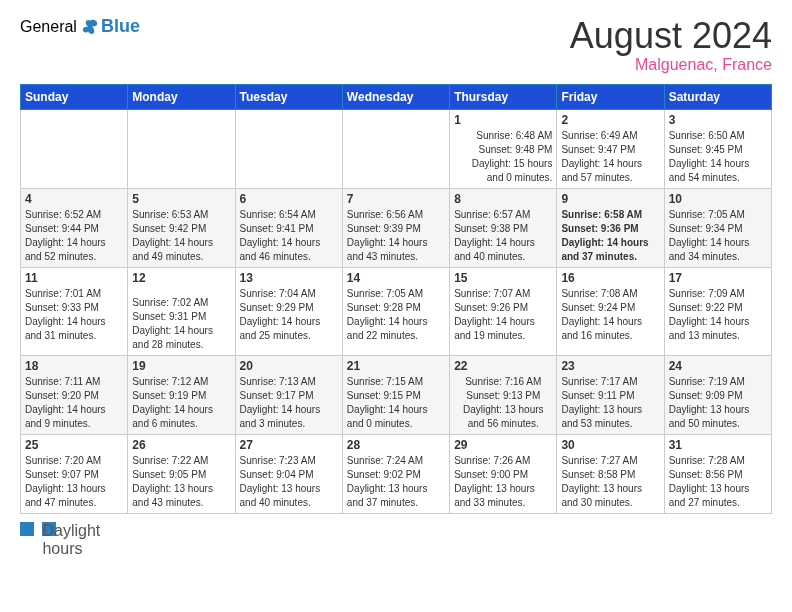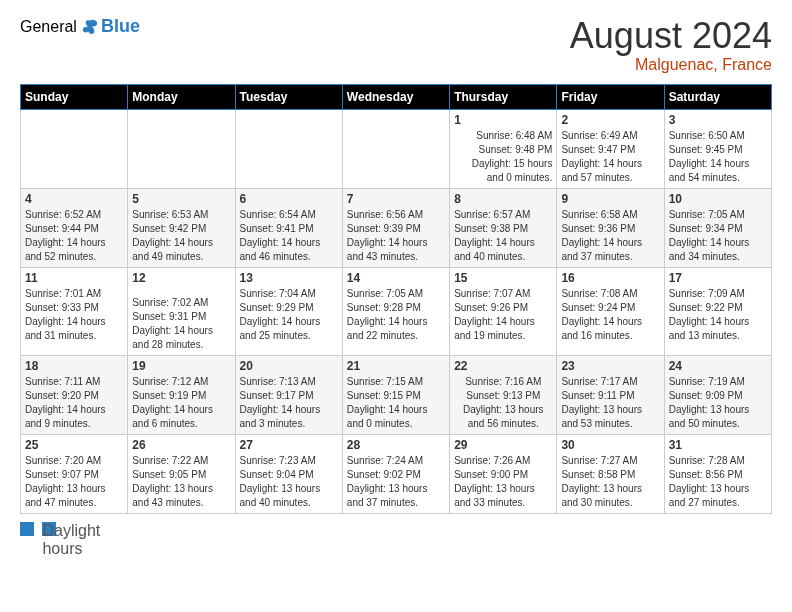--- a/index.html
+++ b/index.html
@@ -40,29 +40,29 @@
       text-align: right;
     }
     .month-title {
       font-size: 36px;
       font-weight: normal;
       color: #333;
       line-height: 1.1;
     }
     .location {
       font-size: 16px;
-      color: #c2410c;
+      color: #ec4899;
     }
     .calendar {
       width: 100%;
       border-collapse: collapse;
       font-size: 11px;
     }
     .calendar th {
-      background: #000000;
+      background: #1d4ed8;
       color: #fff;
       padding: 5px 4px;
       text-align: left;
       font-size: 12px;
       font-weight: bold;
       border: 1px solid #2a7fc1;
     }
     .calendar td {
       border: 1px solid #ccc;
       vertical-align: top;
@@ -195,21 +195,21 @@
           </td>
           <td>
             <span class="day-num">8</span>
             <div class="day-info" style="white-space: pre-line;">Sunrise: 6:57 AM
 Sunset: 9:38 PM
 Daylight: 14 hours
 and 40 minutes.</div>
           </td>
           <td>
             <span class="day-num">9</span>
-            <div class="day-info" style="white-space: pre-line;">Sunrise: 6:58 AM
+            <div class="day-info" style="white-space: pre-line; font-weight: bold;">Sunrise: 6:58 AM
 Sunset: 9:36 PM
 Daylight: 14 hours
 and 37 minutes.</div>
           </td>
           <td>
             <span class="day-num">10</span>
             <div class="day-info" style="white-space: pre-line;">Sunrise: 7:05 AM
 Sunset: 9:34 PM
 Daylight: 14 hours
 and 34 minutes.</div>

